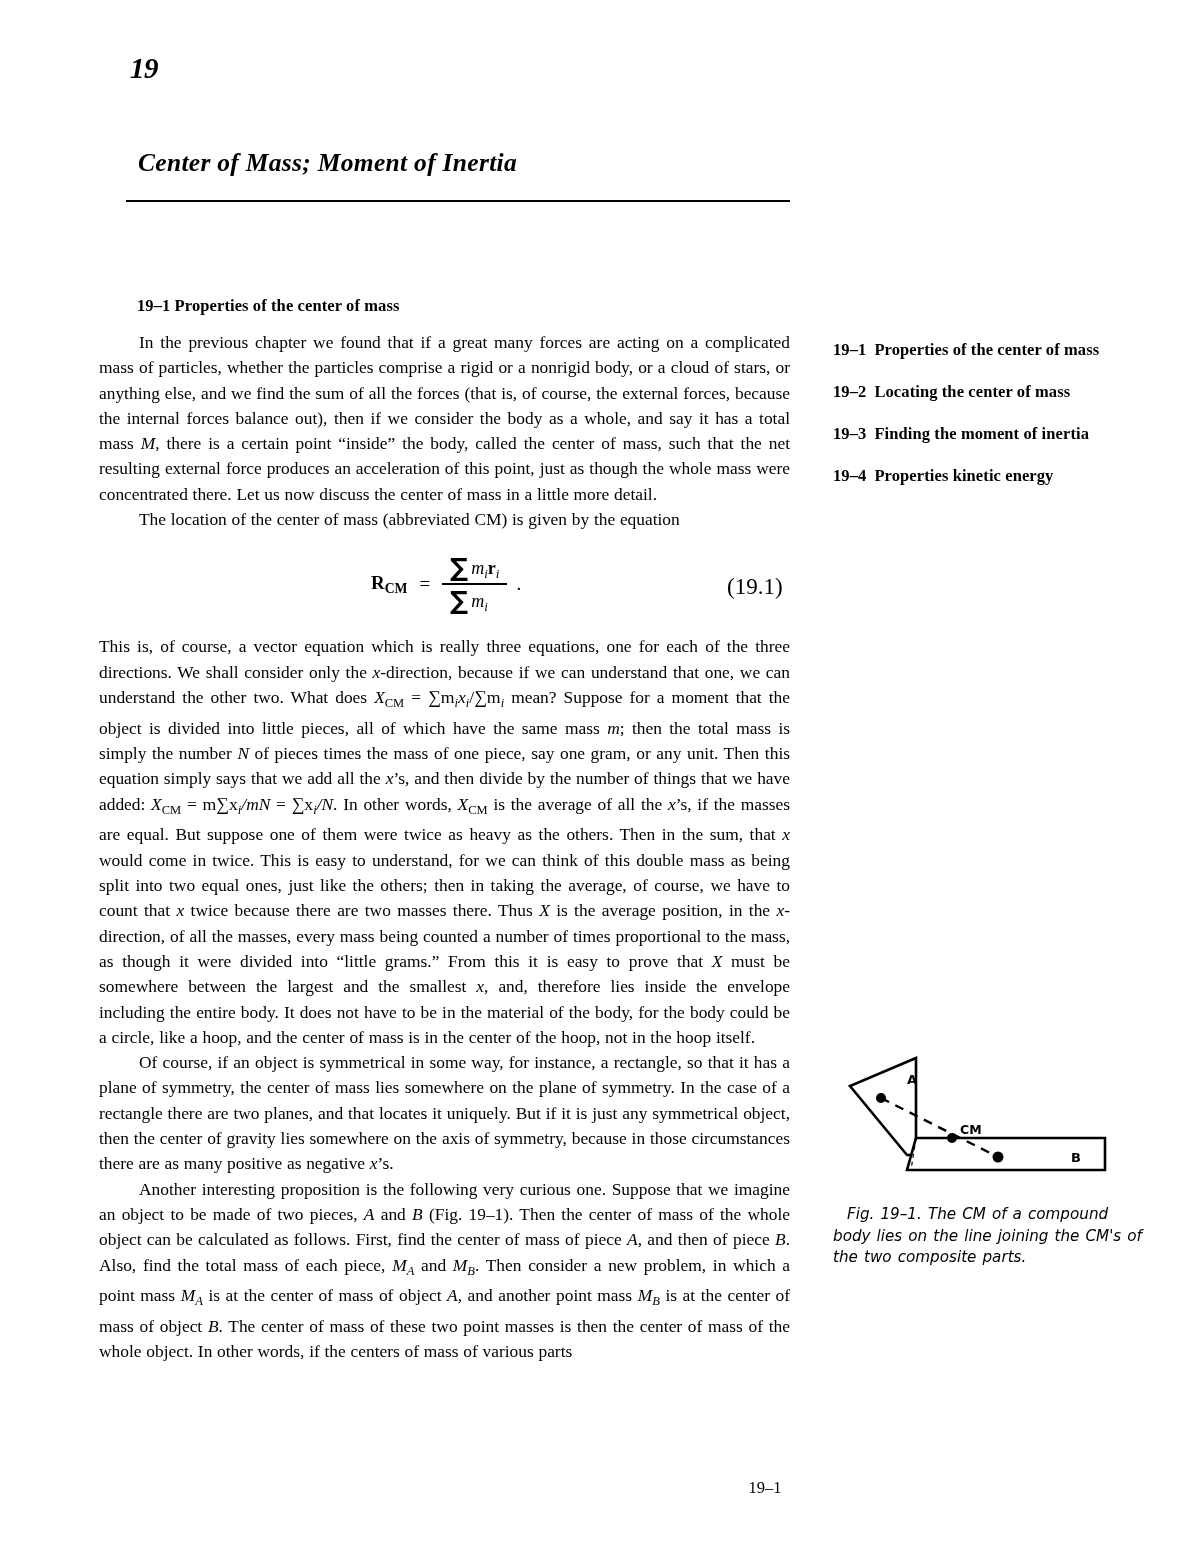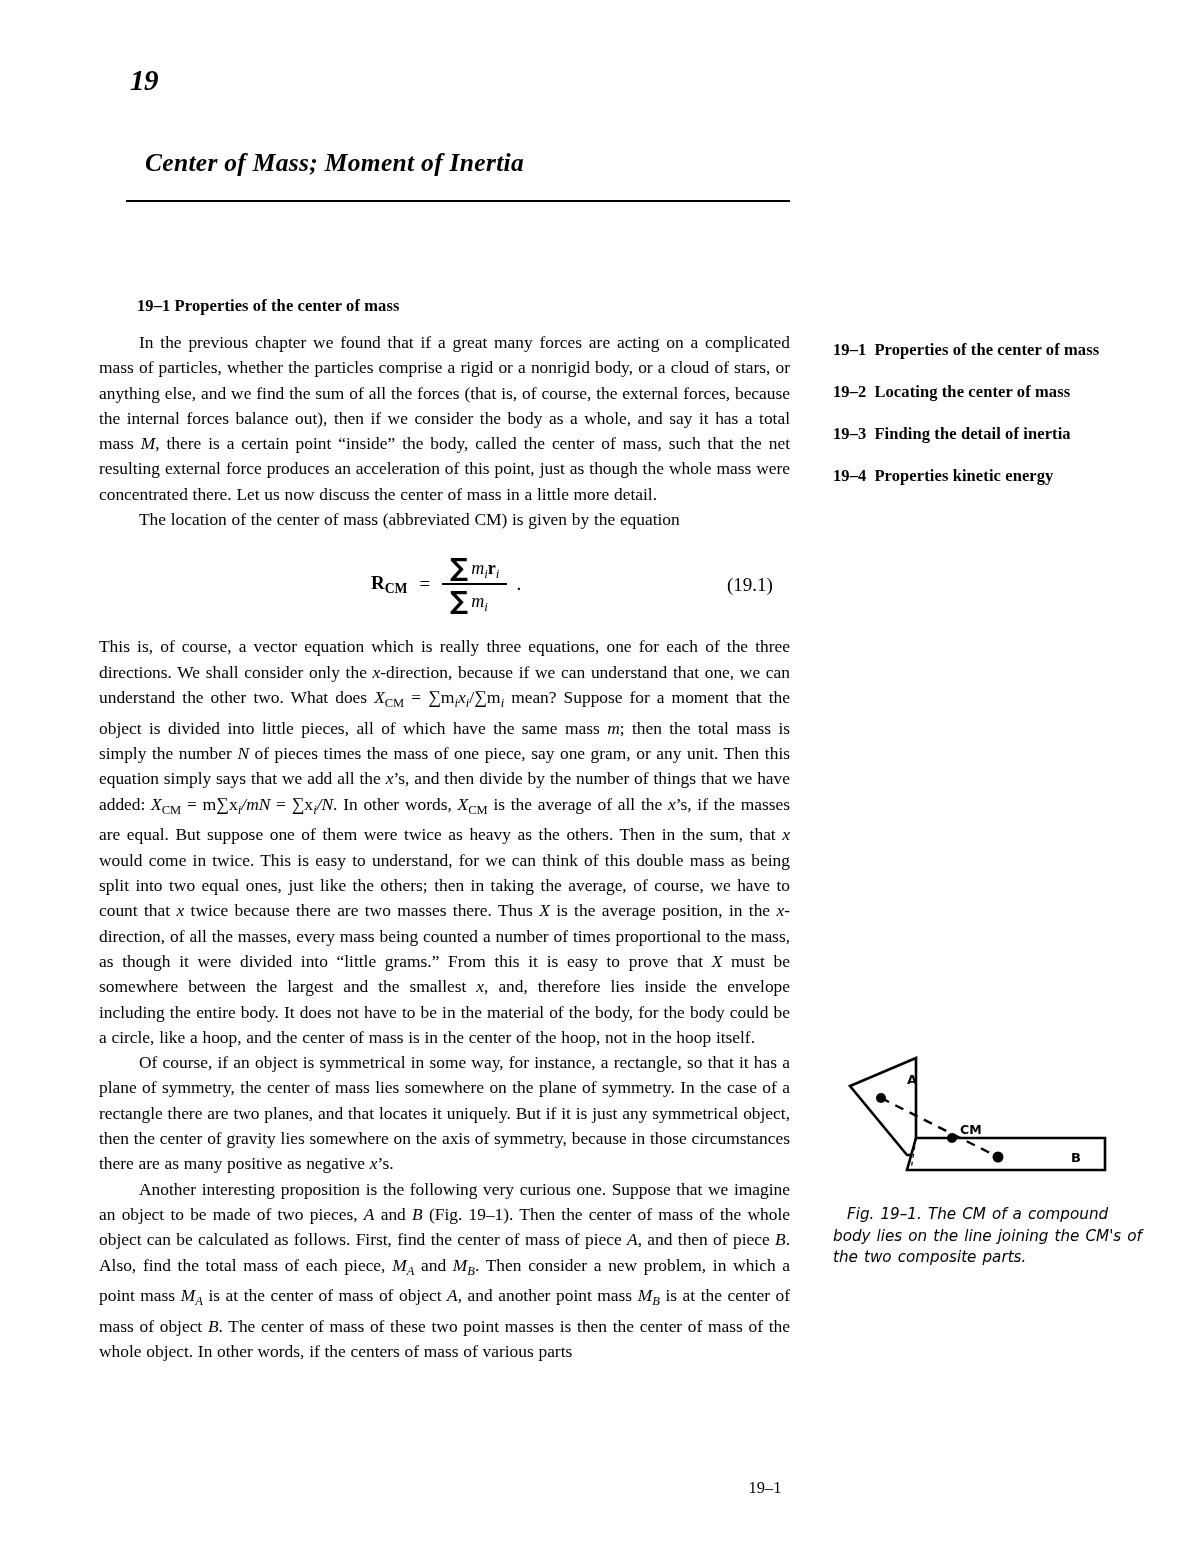--- a/index.html
+++ b/index.html
@@ -17,30 +17,30 @@
   }
   .page {
     position: absolute;
     inset: 0;
   }
 
   
   .chapter-number {
     position: absolute;
     left: 130px;
-    top: 64px;
+    top: 52px;
     font-size: 29px;
     font-weight: bold;
     font-style: italic;
     letter-spacing: -0.5px;
     font-family: "Liberation Serif", "DejaVu Serif", serif;
   }
   .chapter-title {
     position: absolute;
-    left: 145px;
+    left: 138px;
     top: 148px;
     font-size: 25.5px;
     font-weight: bold;
     font-style: italic;
     letter-spacing: 0.3px;
     font-family: "Liberation Serif", "DejaVu Serif", serif;
   }
   .header-rule {
     position: absolute;
     left: 126px;
@@ -127,21 +127,21 @@
     font-weight: bold;
     font-family: "DejaVu Sans", sans-serif;
     vertical-align: -2px;
     margin-right: 3px;
   }
   .eq-period { margin-left: 9px; font-size: 19px; }
   .eq-number {
     position: absolute;
     left: 628px;
     top: 28px;
-    font-size: 19px;
+    font-size: 23px;
   }
 
   
   .toc {
     position: absolute;
     left: 833px;
     top: 340px;
     width: 330px;
   }
   .toc-item {
@@ -223,21 +223,21 @@
 
     <p class="para"><span>Of course, if an object is symmetrical in some way, for instance, a rectangle, so that it has a plane of symmetry, the center of mass lies somewhere on the plane of symmetry.  In the case of a rectangle there are two planes, and that locates it uniquely.  But if it is just any symmetrical object, then the center of gravity lies somewhere on the axis of symmetry, because in those circumstances there are as many positive as negative </span><span class="mi">x</span><span>’s.</span></p>
 
     <p class="para"><span>Another interesting proposition is the following very curious one.  Suppose that we imagine an object to be made of two pieces, </span><span class="mi">A</span><span> and </span><span class="mi">B</span><span> (Fig. 19–1).  Then the center of mass of the whole object can be calculated as follows.  First, find the center of mass of piece </span><span class="mi">A</span><span>, and then of piece </span><span class="mi">B</span><span>.  Also, find the total mass of each piece, </span><span class="mi">M</span><span class="sub mi">A</span><span> and </span><span class="mi">M</span><span class="sub mi">B</span><span>.  Then consider a new problem, in which a </span><span class="it">point</span><span> mass </span><span class="mi">M</span><span class="sub mi">A</span><span> is at the center of mass of object </span><span class="mi">A</span><span>, and another </span><span class="it">point</span><span> mass </span><span class="mi">M</span><span class="sub mi">B</span><span> is at the center of mass of object </span><span class="mi">B</span><span>.  The center of mass of these two point masses is then the center of mass of the whole object.  In other words, if the centers of mass of various parts</span></p>
 
   </div>
 
   <div class="toc">
     <div class="toc-item"><span class="num">19–1</span><span>Properties of the center of mass</span></div>
     <div class="toc-item"><span class="num">19–2</span><span>Locating the center of mass</span></div>
-    <div class="toc-item"><span class="num">19–3</span><span>Finding the detail of inertia</span></div>
+    <div class="toc-item"><span class="num">19–3</span><span>Finding the moment of inertia</span></div>
     <div class="toc-item"><span class="num">19–4</span><span>Properties kinetic energy</span></div>
   </div>
 
   <div class="figure">
     <div class="figure-art">
       <svg width="330" height="150" viewBox="0 0 330 150">
 
         <polygon points="83,18 17,46 74,115 83,115" fill="#ffffff" stroke="#000000" stroke-width="2.6"></polygon>
 
         <polygon points="83,98 272,98 272,130 74,130" fill="#ffffff" stroke="#000000" stroke-width="2.6"></polygon>

